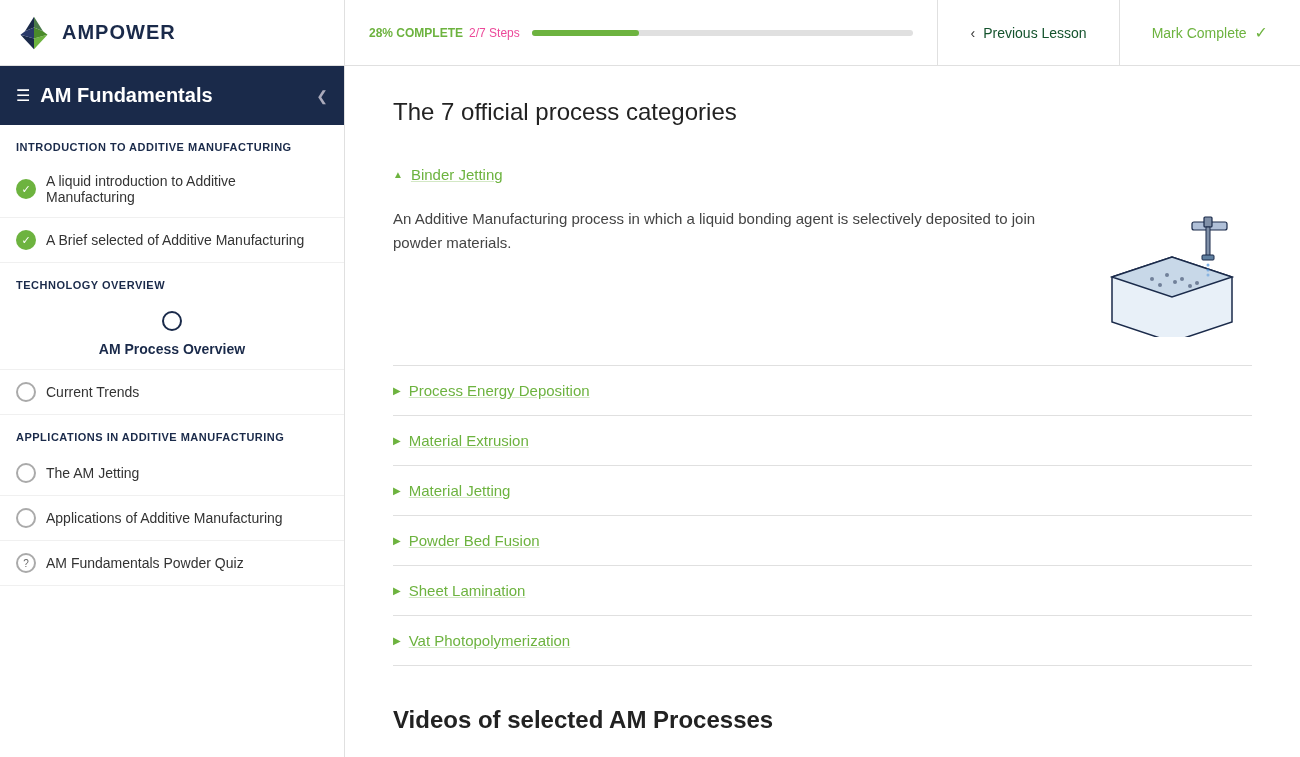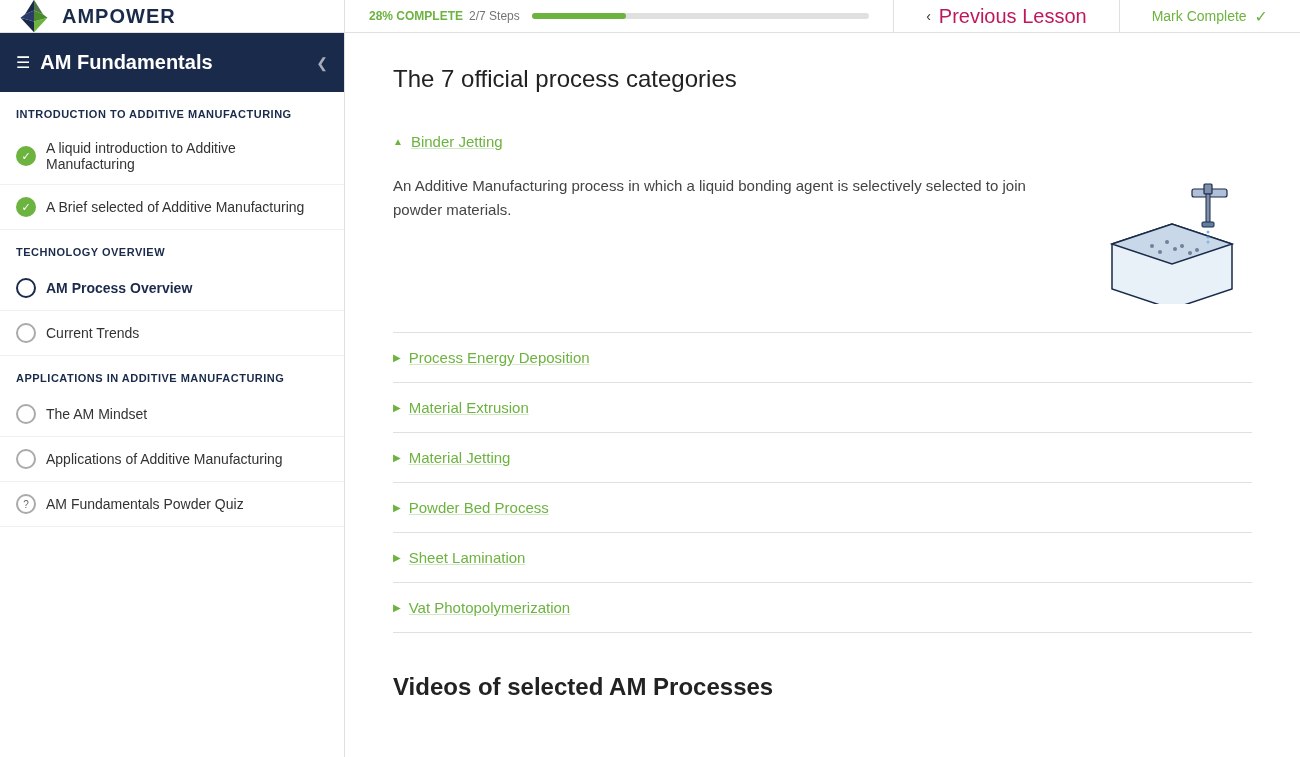--- a/index.html
+++ b/index.html
@@ -2,21 +2,21 @@
 <html><head>
   <meta charset="utf-8">
   <style>
     * { box-sizing: border-box; margin: 0; padding: 0; }
     body { font-family: -apple-system, BlinkMacSystemFont, 'Segoe UI', sans-serif; display: flex; flex-direction: column; height: 757px; overflow: hidden; background: #fff; }
 
     
     .top-bar {
       display: flex;
       align-items: center;
-      height: 33px;
+      height: 66px;
       border-bottom: 1px solid #e0e0e0;
       flex-shrink: 0;
     }
     .logo-area {
       width: 345px;
       display: flex;
       align-items: center;
       padding: 0 16px;
       height: 100%;
       background: #fff;
@@ -43,21 +43,21 @@
     }
     .progress-label {
       font-size: 12px;
       font-weight: 700;
       color: #6db33f;
       margin-right: 6px;
       white-space: nowrap;
     }
     .progress-steps {
       font-size: 12px;
-      color: #737373;
+      color: #ec4899;
       margin-right: 12px;
       white-space: nowrap;
     }
     .progress-bar-container {
       flex: 1;
       height: 6px;
       background: #e0e0e0;
       border-radius: 3px;
     }
     .progress-bar-fill {
@@ -69,22 +69,22 @@
     .nav-prev {
       display: flex;
       align-items: center;
       padding: 0 32px;
       height: 100%;
       border-right: 1px solid #e0e0e0;
       cursor: pointer;
       white-space: nowrap;
     }
     .nav-prev span {
-      font-size: 20px;
-      color: #be185d;
+      font-size: 14px;
+      color: #14532d;
     }
     .nav-prev .chevron {
       margin-right: 8px;
       font-size: 14px;
       color: #333;
     }
     .mark-complete-area {
       display: flex;
       align-items: center;
       padding: 0 32px;
@@ -153,21 +153,21 @@
     .sidebar-item {
       display: flex;
       align-items: center;
       padding: 12px 16px;
       border-bottom: 1px solid #f0f0f0;
       cursor: pointer;
       font-size: 14px;
       color: #333;
       gap: 10px;
     }
-    .sidebar-item.active { color: #1a2a4a; font-weight: 600; }
+    .sidebar-item.active { color: #1a2a4a; font-weight: 600; flex-direction: column; }
     .status-icon {
       width: 20px;
       height: 20px;
       border-radius: 50%;
       flex-shrink: 0;
       display: flex;
       align-items: center;
       justify-content: center;
       font-size: 11px;
     }
@@ -316,42 +316,42 @@
     </div>
     <div class="sidebar-item">
       <div class="status-icon status-circle"></div>
       <span>Current Trends</span>
     </div>
 
     <div class="sidebar-section-title">Applications in Additive Manufacturing</div>
 
     <div class="sidebar-item">
       <div class="status-icon status-circle"></div>
-      <span>The AM Mindset</span>
+      <span>The AM Jetting</span>
     </div>
     <div class="sidebar-item">
       <div class="status-icon status-circle"></div>
       <span>Applications of Additive Manufacturing</span>
     </div>
     <div class="sidebar-item">
       <div class="status-icon status-quiz">?</div>
       <span>AM Fundamentals Powder Quiz</span>
     </div>
   </div>
 
   <div class="content-area">
     <h2 class="content-heading">The 7 official process categories</h2>
 
     <div class="accordion-item">
       <div class="accordion-header">
         <span class="accordion-arrow">▲</span>
         <span class="accordion-label">Binder Jetting</span>
       </div>
       <div class="accordion-content">
-        <p class="accordion-text">An Additive Manufacturing process in which a liquid bonding agent is selectively selected to join powder materials.</p>
+        <p class="accordion-text">An Additive Manufacturing process in which a liquid bonding agent is selectively deposited to join powder materials.</p>
         <div class="accordion-image">
           
           <svg class="binder-jetting-svg" viewBox="0 0 160 130" xmlns="http://www.w3.org/2000/svg">
 
             <polygon points="20,70 80,50 140,70 140,115 80,135 20,115" fill="#e8f0f8" stroke="#1a2a4a" stroke-width="1.5"></polygon>
 
             <polygon points="20,70 80,50 140,70 80,90" fill="#c8d8e8" stroke="#1a2a4a" stroke-width="1.5"></polygon>
 
             <circle cx="60" cy="72" r="2" fill="#1a2a4a" opacity="0.5"></circle>
             <circle cx="75" cy="68" r="2" fill="#1a2a4a" opacity="0.5"></circle>
@@ -392,21 +392,21 @@
     <div class="accordion-item">
       <div class="accordion-header">
         <span class="accordion-arrow">▶</span>
         <span class="accordion-label">Material Jetting</span>
       </div>
     </div>
 
     <div class="accordion-item">
       <div class="accordion-header">
         <span class="accordion-arrow">▶</span>
-        <span class="accordion-label">Powder Bed Process</span>
+        <span class="accordion-label">Powder Bed Fusion</span>
       </div>
     </div>
 
     <div class="accordion-item">
       <div class="accordion-header">
         <span class="accordion-arrow">▶</span>
         <span class="accordion-label">Sheet Lamination</span>
       </div>
     </div>
 

